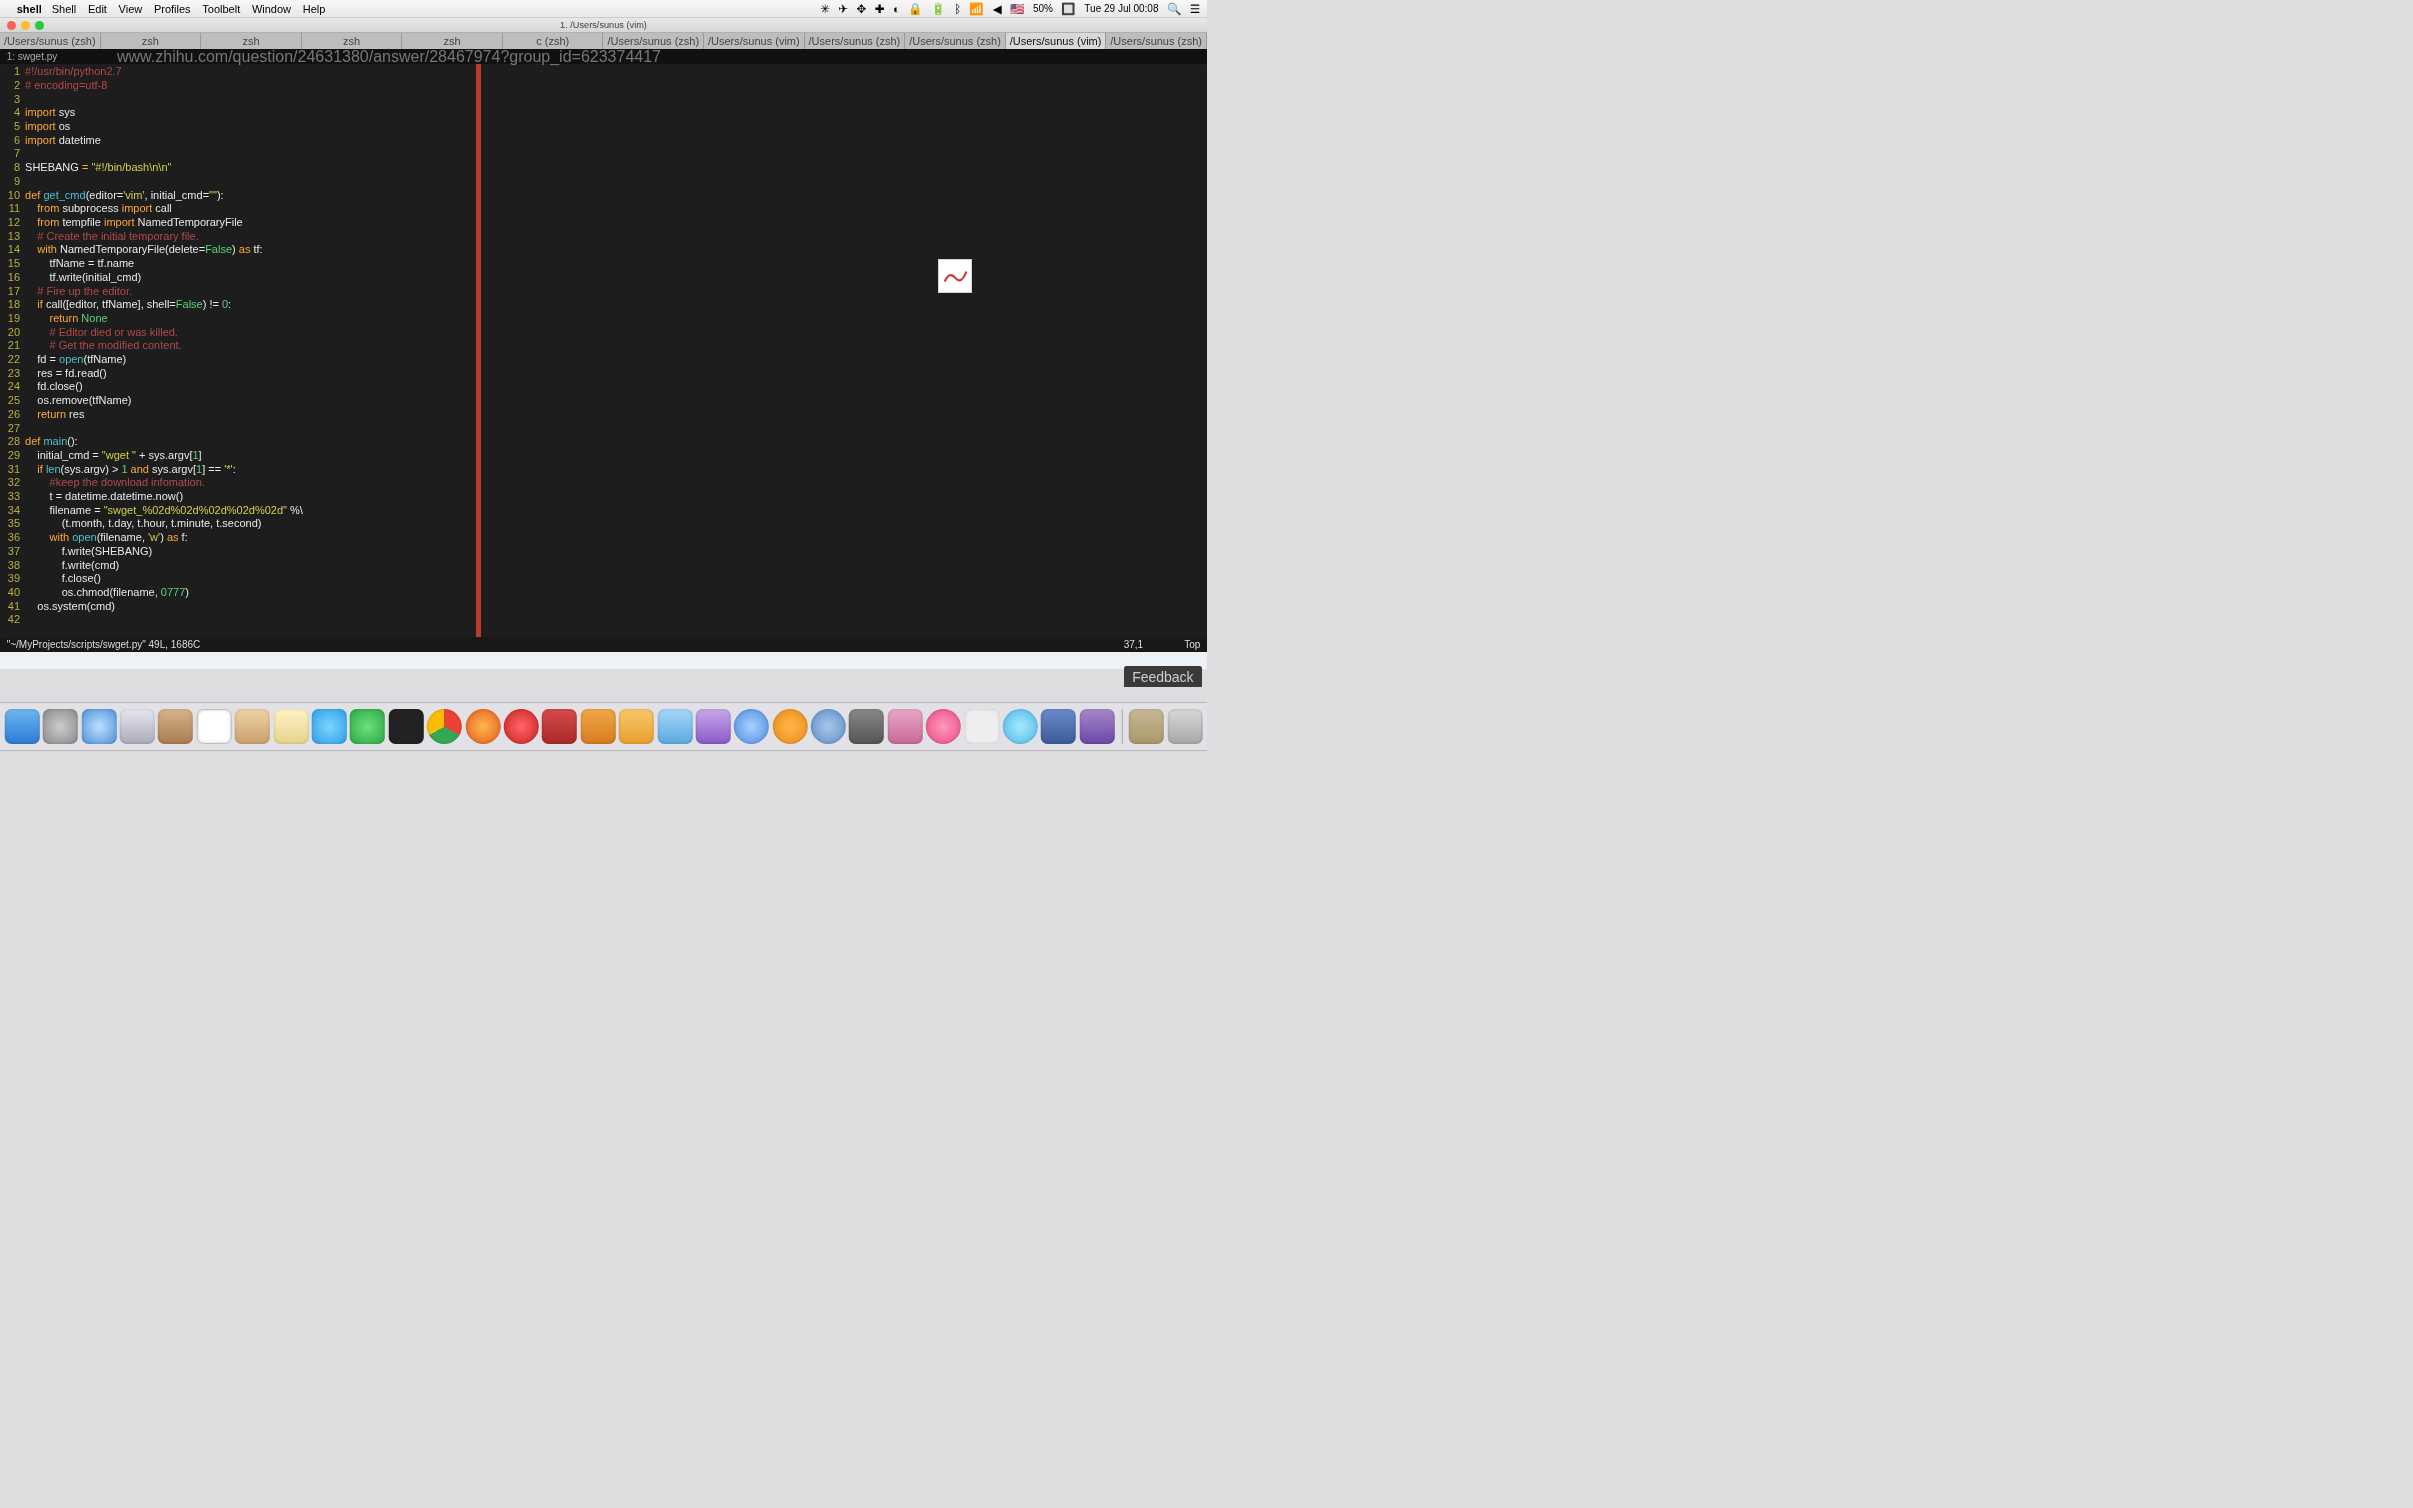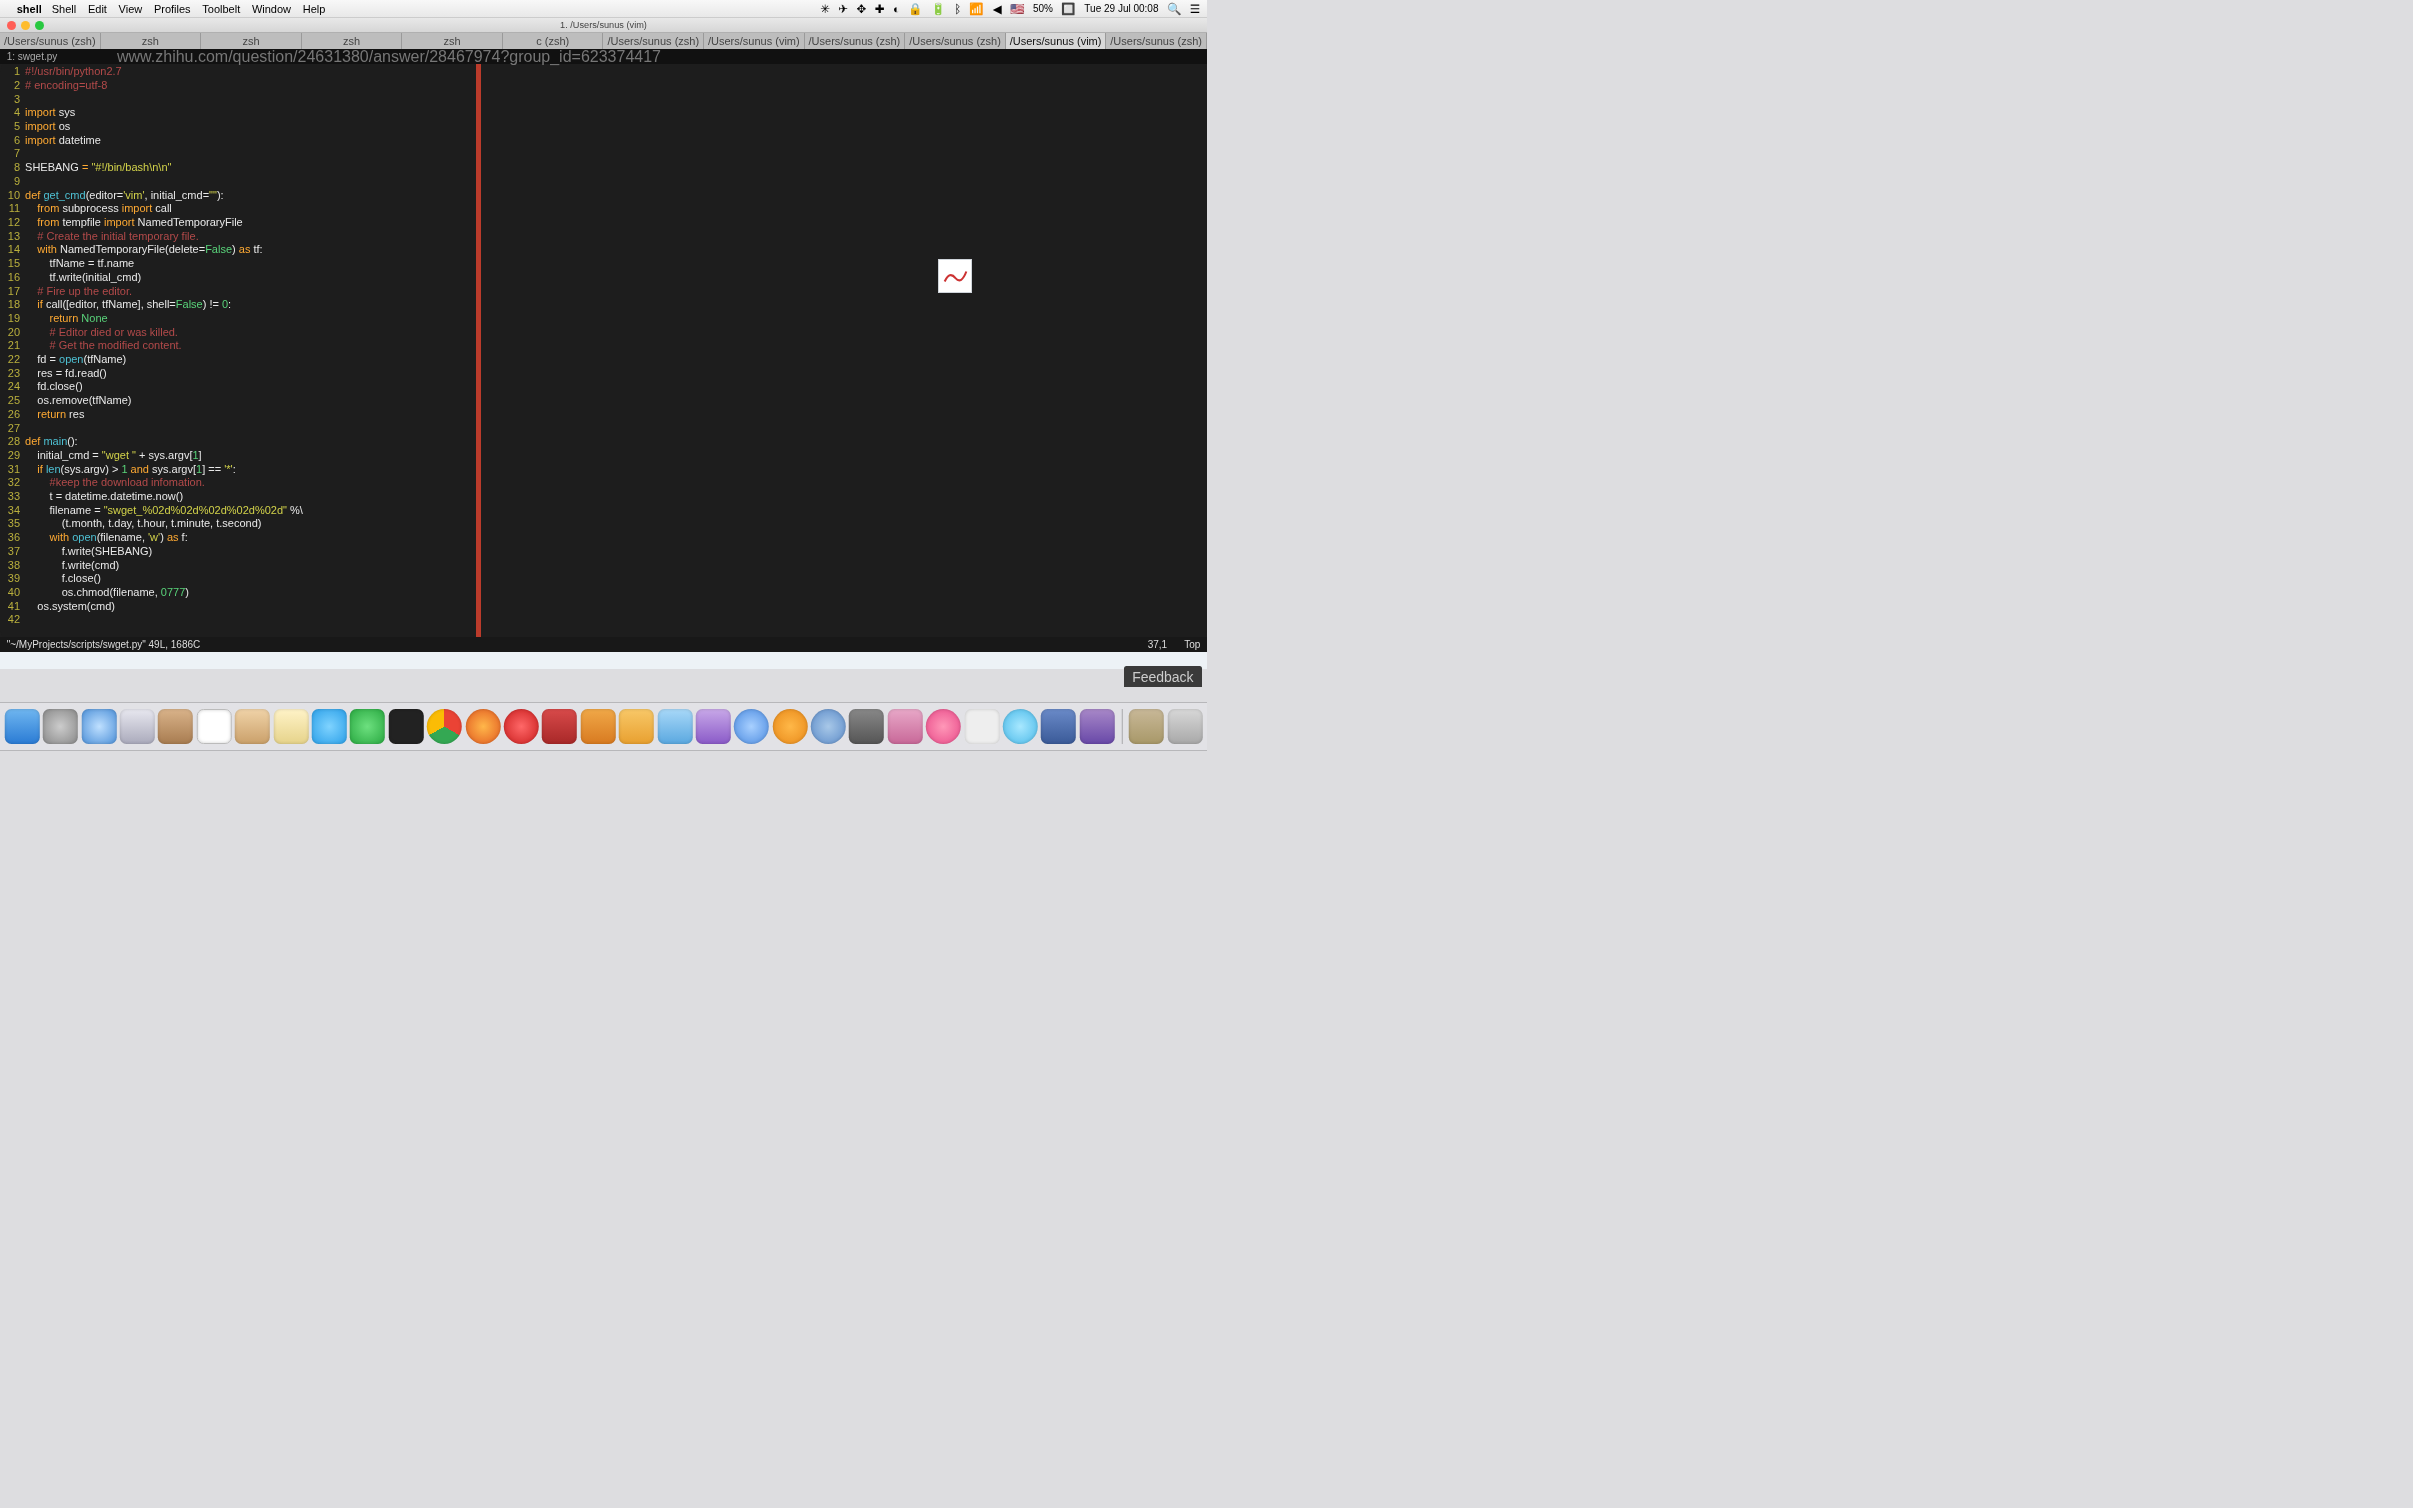--- a/index.html
+++ b/index.html
@@ -34,21 +34,21 @@
 .kw { color:#ffaa33; }
 .fn { color:#4ec1d4; }
 .str { color:#d2d24a; }
 .cmt { color:#b34a4a; }
 .bool { color:#59d37a; }
 .num { color:#59d37a; }
 
 .column-marker { position:absolute; top:14.2px; left:476px; width:5px; height:587px; background:rgba(255,72,50,0.7); }
 
 .vim-status { position:absolute; bottom:0; left:0; right:0; height:15px; background:#181818; color:#ddd; font-size:10px; padding:0 6.7px; display:flex; align-items:center; }
-.vim-status .right-status { margin-left:auto; display:flex; gap:17px; }
+.vim-status .right-status { margin-left:auto; display:flex; gap:41px; }
 
 
 .browser { position:absolute; top:0; left:0; right:0; height:620px; background:#eef0f3; z-index:-1; }
 .browser-url { position:absolute; top:0; left:67px; color:#656565; font-size:16px; height:14.2px; display:flex; align-items:center; }
 .zhihu-nav { position:absolute; top:22.6px; left:0; right:0; height:44px; background:#0b6aba; display:flex; align-items:center; padding-left:198px; gap:18.4px; }
 .zhihu-logo { color:#fff; font-size:22px; font-weight:700; }
 .zhihu-search { width:277px; height:27px; background:#286bab; border:0.8px solid #4088c7; border-radius:2.5px; color:#8db8dc; padding:0 8.4px; font-size:11px; display:flex; align-items:center; }
 .zhihu-ask { background:#2583d8; color:#fff; border:0.8px solid #1b68aa; height:27px; padding:0 13.4px; border-radius:2.5px; display:flex; align-items:center; }
 .zhihu-nav .navlink { color:#c6ddf1; font-size:11.7px; margin-left:13.4px; position:relative; }
 .badge { position:absolute; top:-7.5px; right:-9.2px; background:#e33; color:#fff; font-size:8.4px; width:12.6px; height:12.6px; border-radius:50%; display:flex; align-items:center; justify-content:center; }

